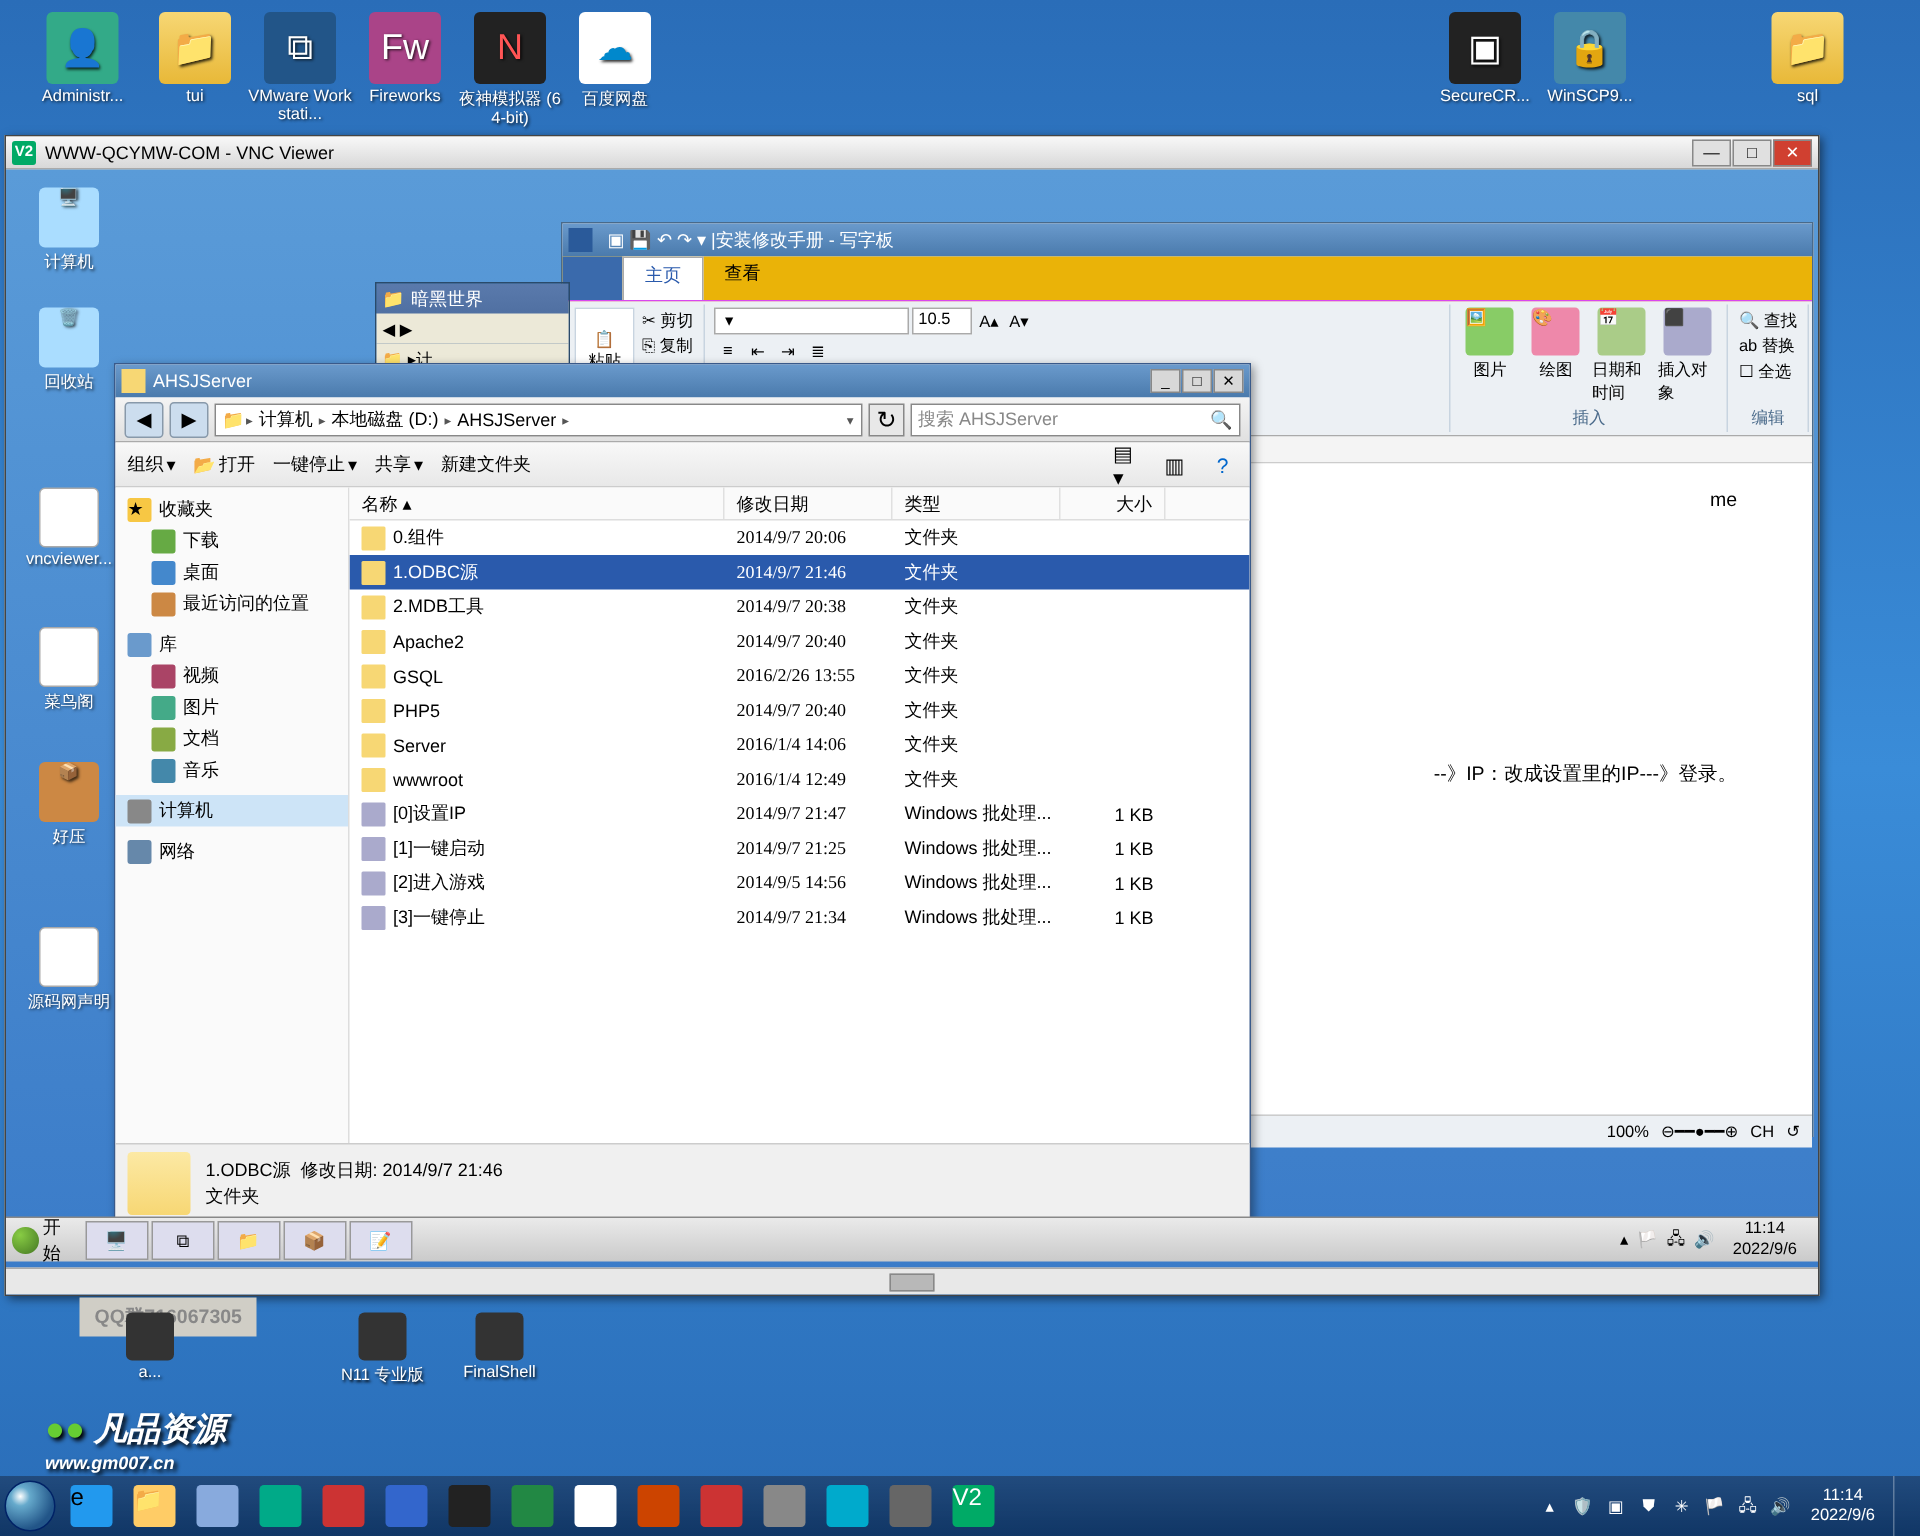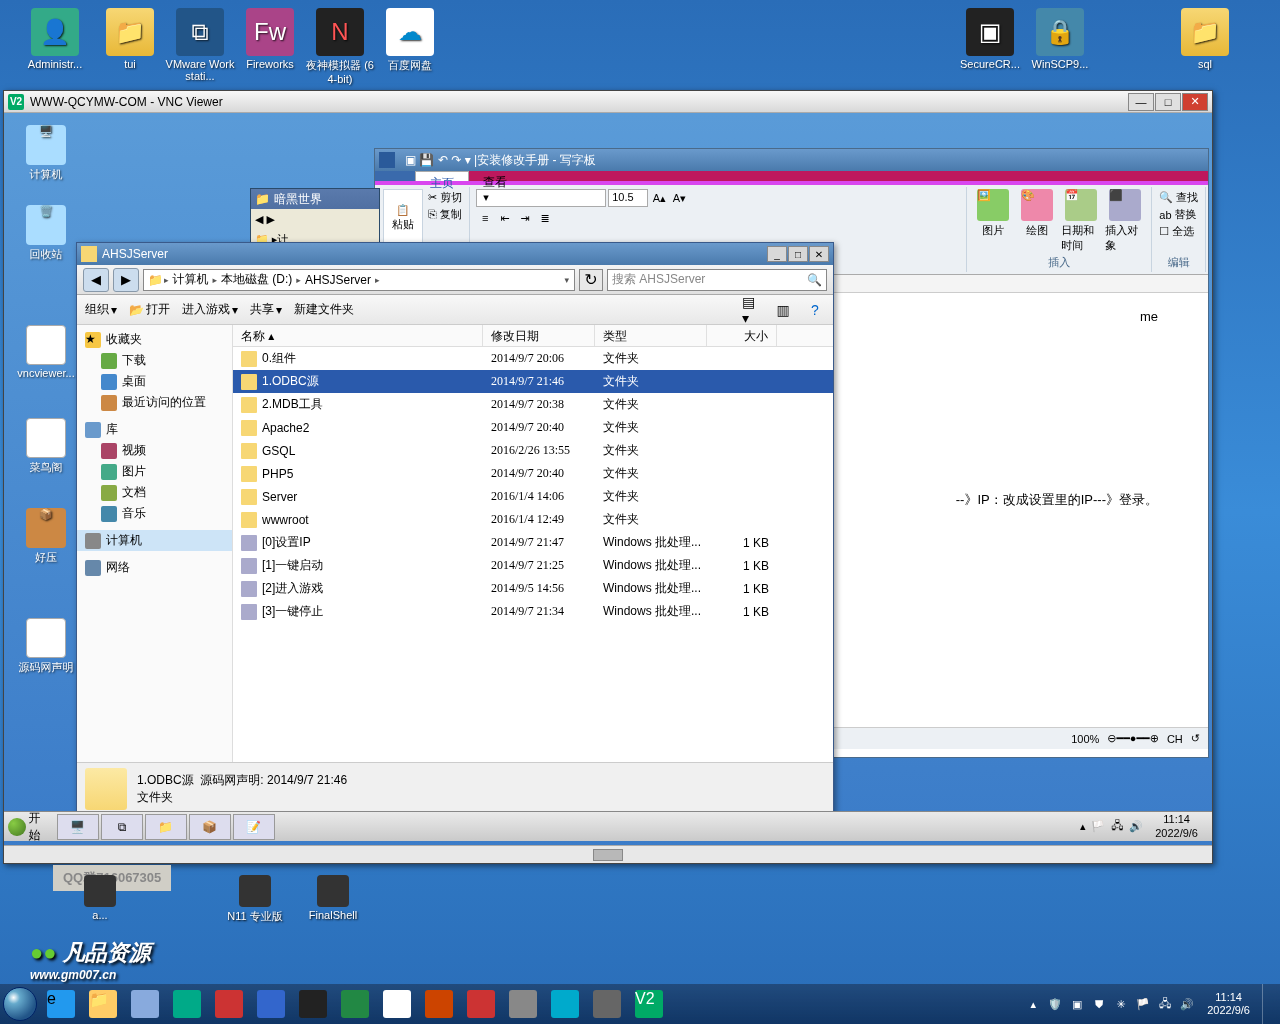--- a/index.html
+++ b/index.html
@@ -23,21 +23,21 @@
 
 
 .inner-icon { position: absolute; width: 60px; text-align: center; color: #fff; font-size: 11px; text-shadow: 1px 1px 2px rgba(0,0,0,0.7); cursor: pointer; }
 .inner-icon .ico { width: 40px; height: 40px; margin: 0 auto 2px; background: #666; border-radius: 4px; }
 .inner-icon.txt .ico { background: #fff; border: 1px solid #aaa; }
 
 
 .wordpad { position: absolute; left: 370px; top: 35px; width: 835px; height: 610px; background: #fff; border: 1px solid #4a6a8a; }
 .wordpad-title { height: 22px; background: linear-gradient(#6a9acc, #4a7aac); display: flex; align-items: center; font-size: 12px; color: #fff; padding: 0 4px; }
 .wordpad-title .wp-ico { width: 16px; height: 16px; background: #2a5a9a; margin-right: 4px; }
-.wordpad-ribbon-tabs { height: 14px; background: #be185d; display: flex; font-size: 12px; border-bottom: 4px solid #d946ef; }
+.wordpad-ribbon-tabs { height: 30px; background: #eab308; display: flex; font-size: 12px; border-bottom: 1px solid #d946ef; }
 .wordpad-ribbon-tabs .rtab { padding: 3px 14px; cursor: pointer; }
 .wordpad-ribbon-tabs .rtab.active { background: #fff; border: 1px solid #aaa; border-bottom: none; color: #2a5aac; }
 .wordpad-ribbon { height: 90px; background: #ecf0f4; border-bottom: 1px solid #aaa; display: flex; font-size: 11px; padding: 2px; }
 .ribbon-group { border-right: 1px solid #c8d4e0; padding: 2px 6px; display: flex; flex-direction: column; justify-content: space-between; }
 .ribbon-group .glabel { text-align: center; color: #4a6a8a; font-size: 11px; margin-top: 2px; }
 .ribbon-group .gcontent { display: flex; gap: 4px; align-items: flex-start; }
 .paste-btn { width: 40px; height: 58px; background: #fff; border: 1px solid #c8d4e0; display: flex; flex-direction: column; align-items: center; justify-content: center; font-size: 11px; cursor: pointer; }
 .small-btn { display: flex; align-items: center; gap: 3px; font-size: 11px; cursor: pointer; padding: 1px; }
 .font-row { display: flex; gap: 2px; margin-bottom: 2px; }
 .font-sel { border: 1px solid #aaa; background: #fff; padding: 1px 3px; font-size: 11px; }
@@ -294,21 +294,21 @@
           <span class="addr-seg">本地磁盘 (D:)</span><span class="addr-arrow">▸</span>
           <span class="addr-seg">AHSJServer</span><span class="addr-arrow">▸</span>
           <span style="flex:1"></span><span class="addr-arrow">▾</span>
         </div>
         <div class="refr-btn">↻</div>
         <div class="search-box"><span>搜索 AHSJServer</span><span style="flex:1"></span>🔍</div>
       </div>
       <div class="exp-toolbar">
         <div class="tbtn"><span>组织</span> ▾</div>
         <div class="tbtn">📂 <span>打开</span></div>
-        <div class="tbtn"><span>进入游戏</span> ▾</div>
+        <div class="tbtn"><span>一键停止</span> ▾</div>
         <div class="tbtn"><span>共享</span> ▾</div>
         <div class="tbtn">
             <span>新建文件夹</span>
           </div>
         <div class="spacer"></div>
         <div class="tico">▤ ▾</div>
         <div class="tico">▥</div>
         <div class="tico" style="color:#06c">?</div>
       </div>
       <div class="exp-body">
@@ -481,21 +481,21 @@
                 <div class="fc date">2014/9/7 21:34</div>
                 <div class="fc type">Windows 批处理...</div>
                 <div class="fc size">1 KB</div>
               </div>
             </div>
         </div>
       </div>
       <div class="exp-footer">
         <div class="fico"></div>
         <div>
-          <div><span>1.ODBC源</span>&nbsp;&nbsp;<span>源码网声明:</span> <span>2014/9/7 21:46</span></div>
+          <div><span>1.ODBC源</span>&nbsp;&nbsp;<span>修改日期:</span> <span>2014/9/7 21:46</span></div>
           <div>文件夹</div>
         </div>
       </div>
     </div>
 
     <div class="inner-taskbar">
       <div class="inner-start">
           <div class="orb"></div>
           <span>开始</span>
         </div>

